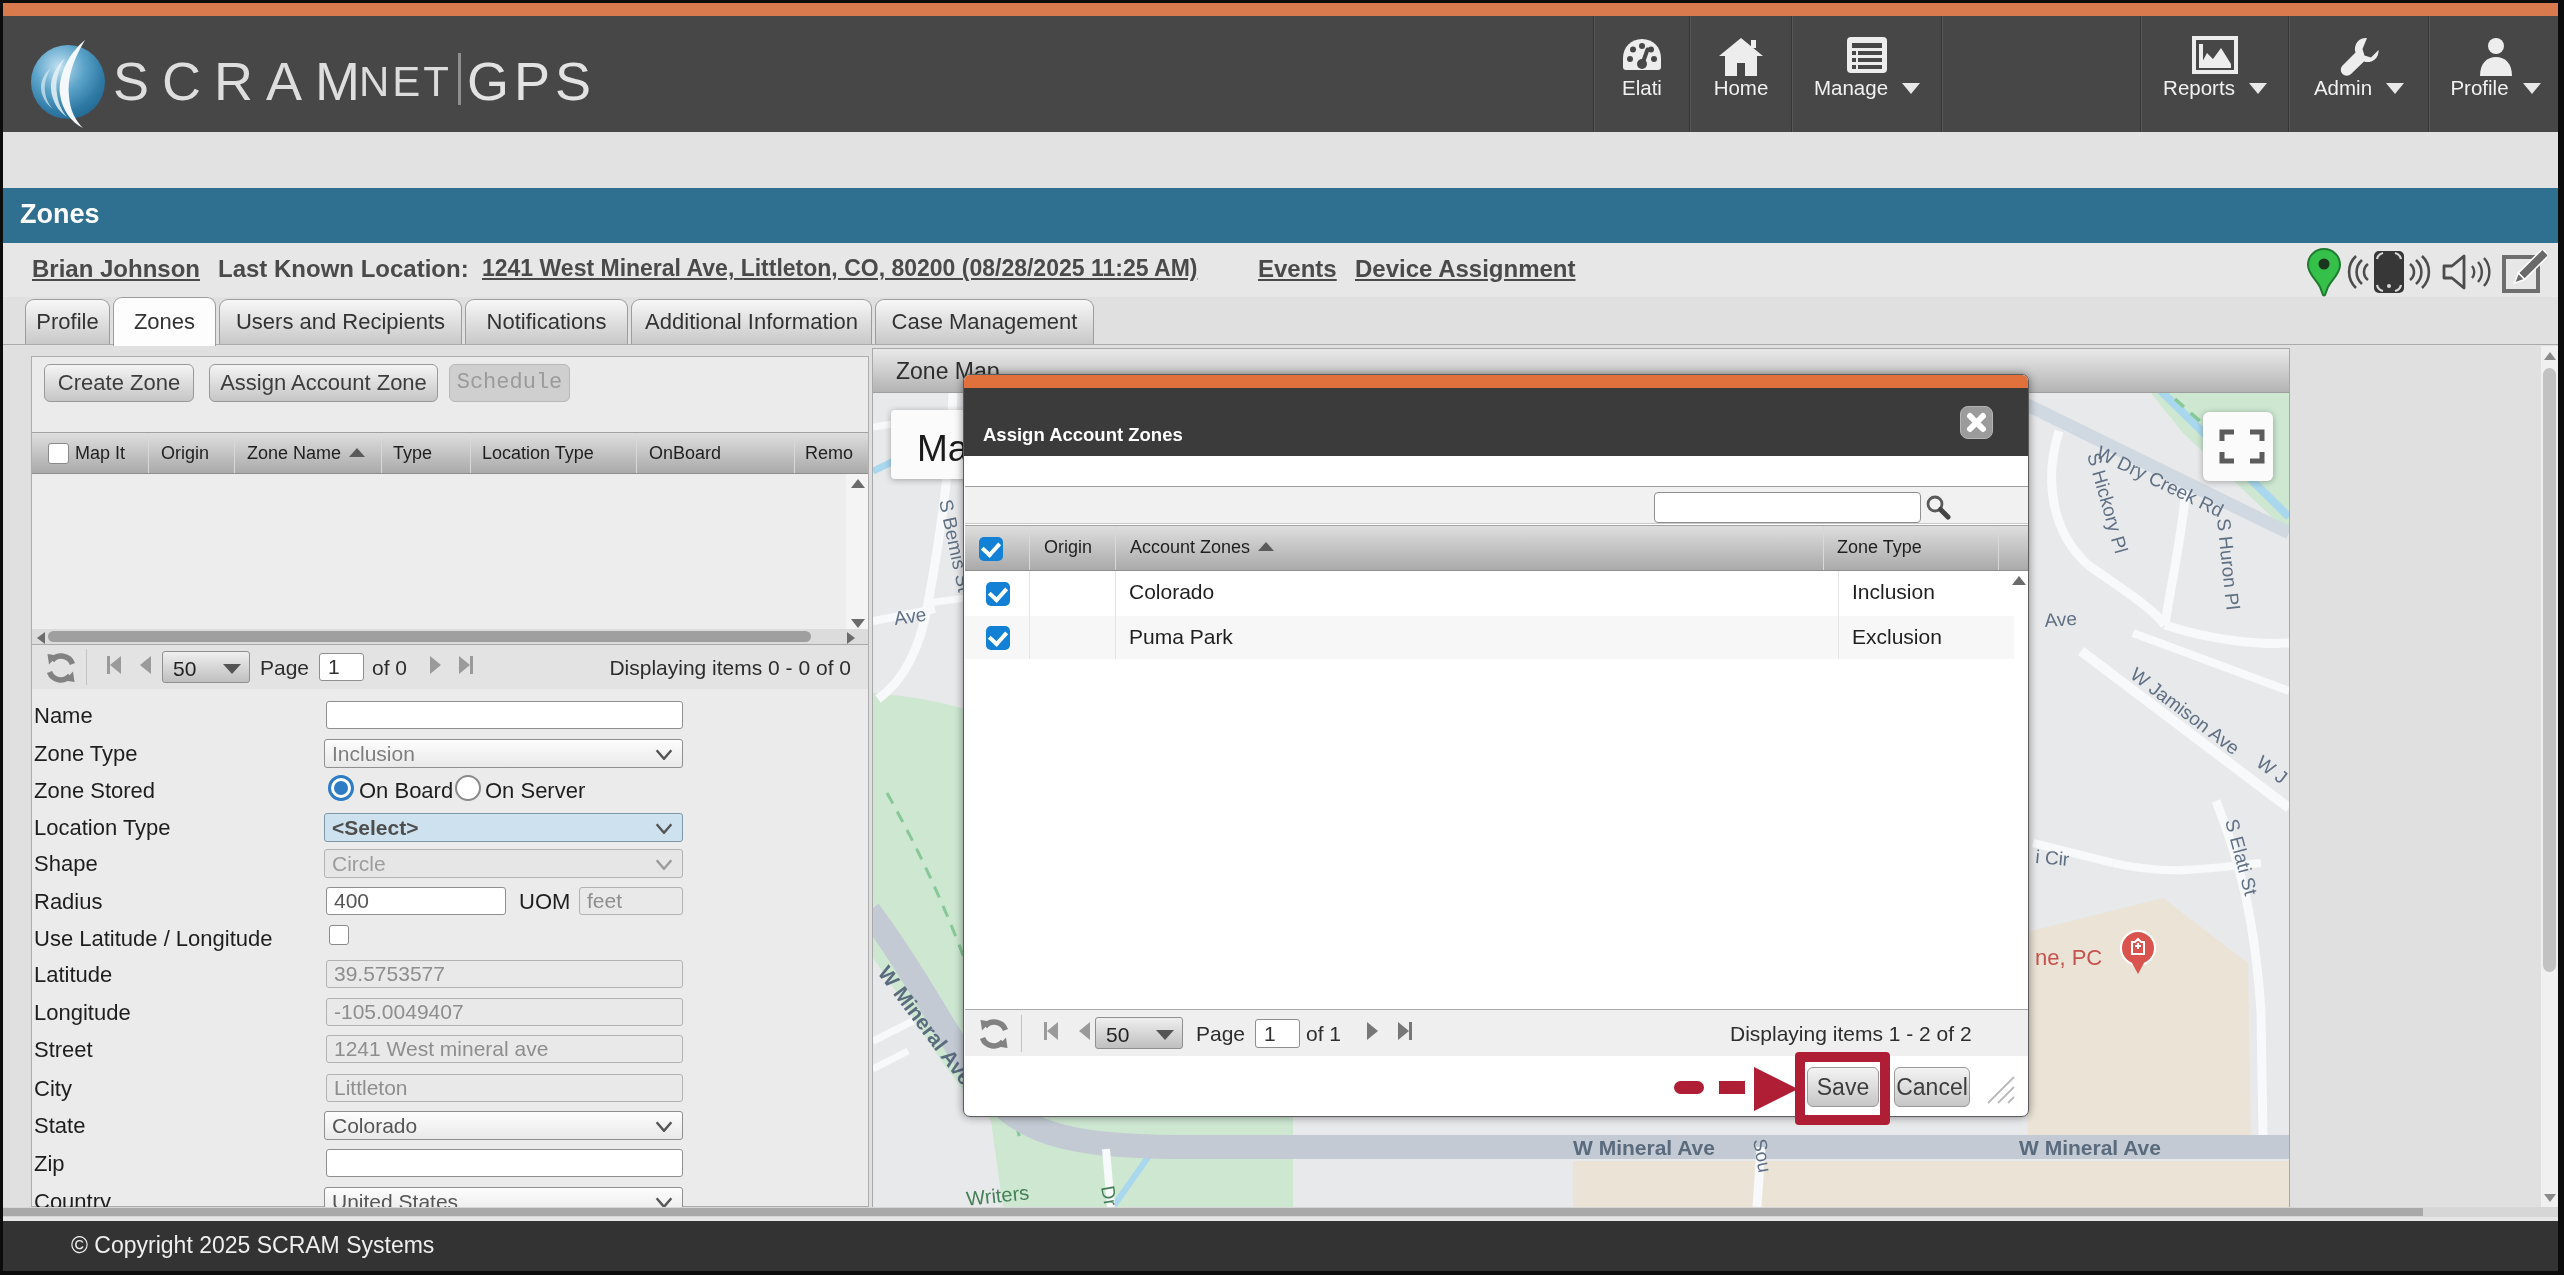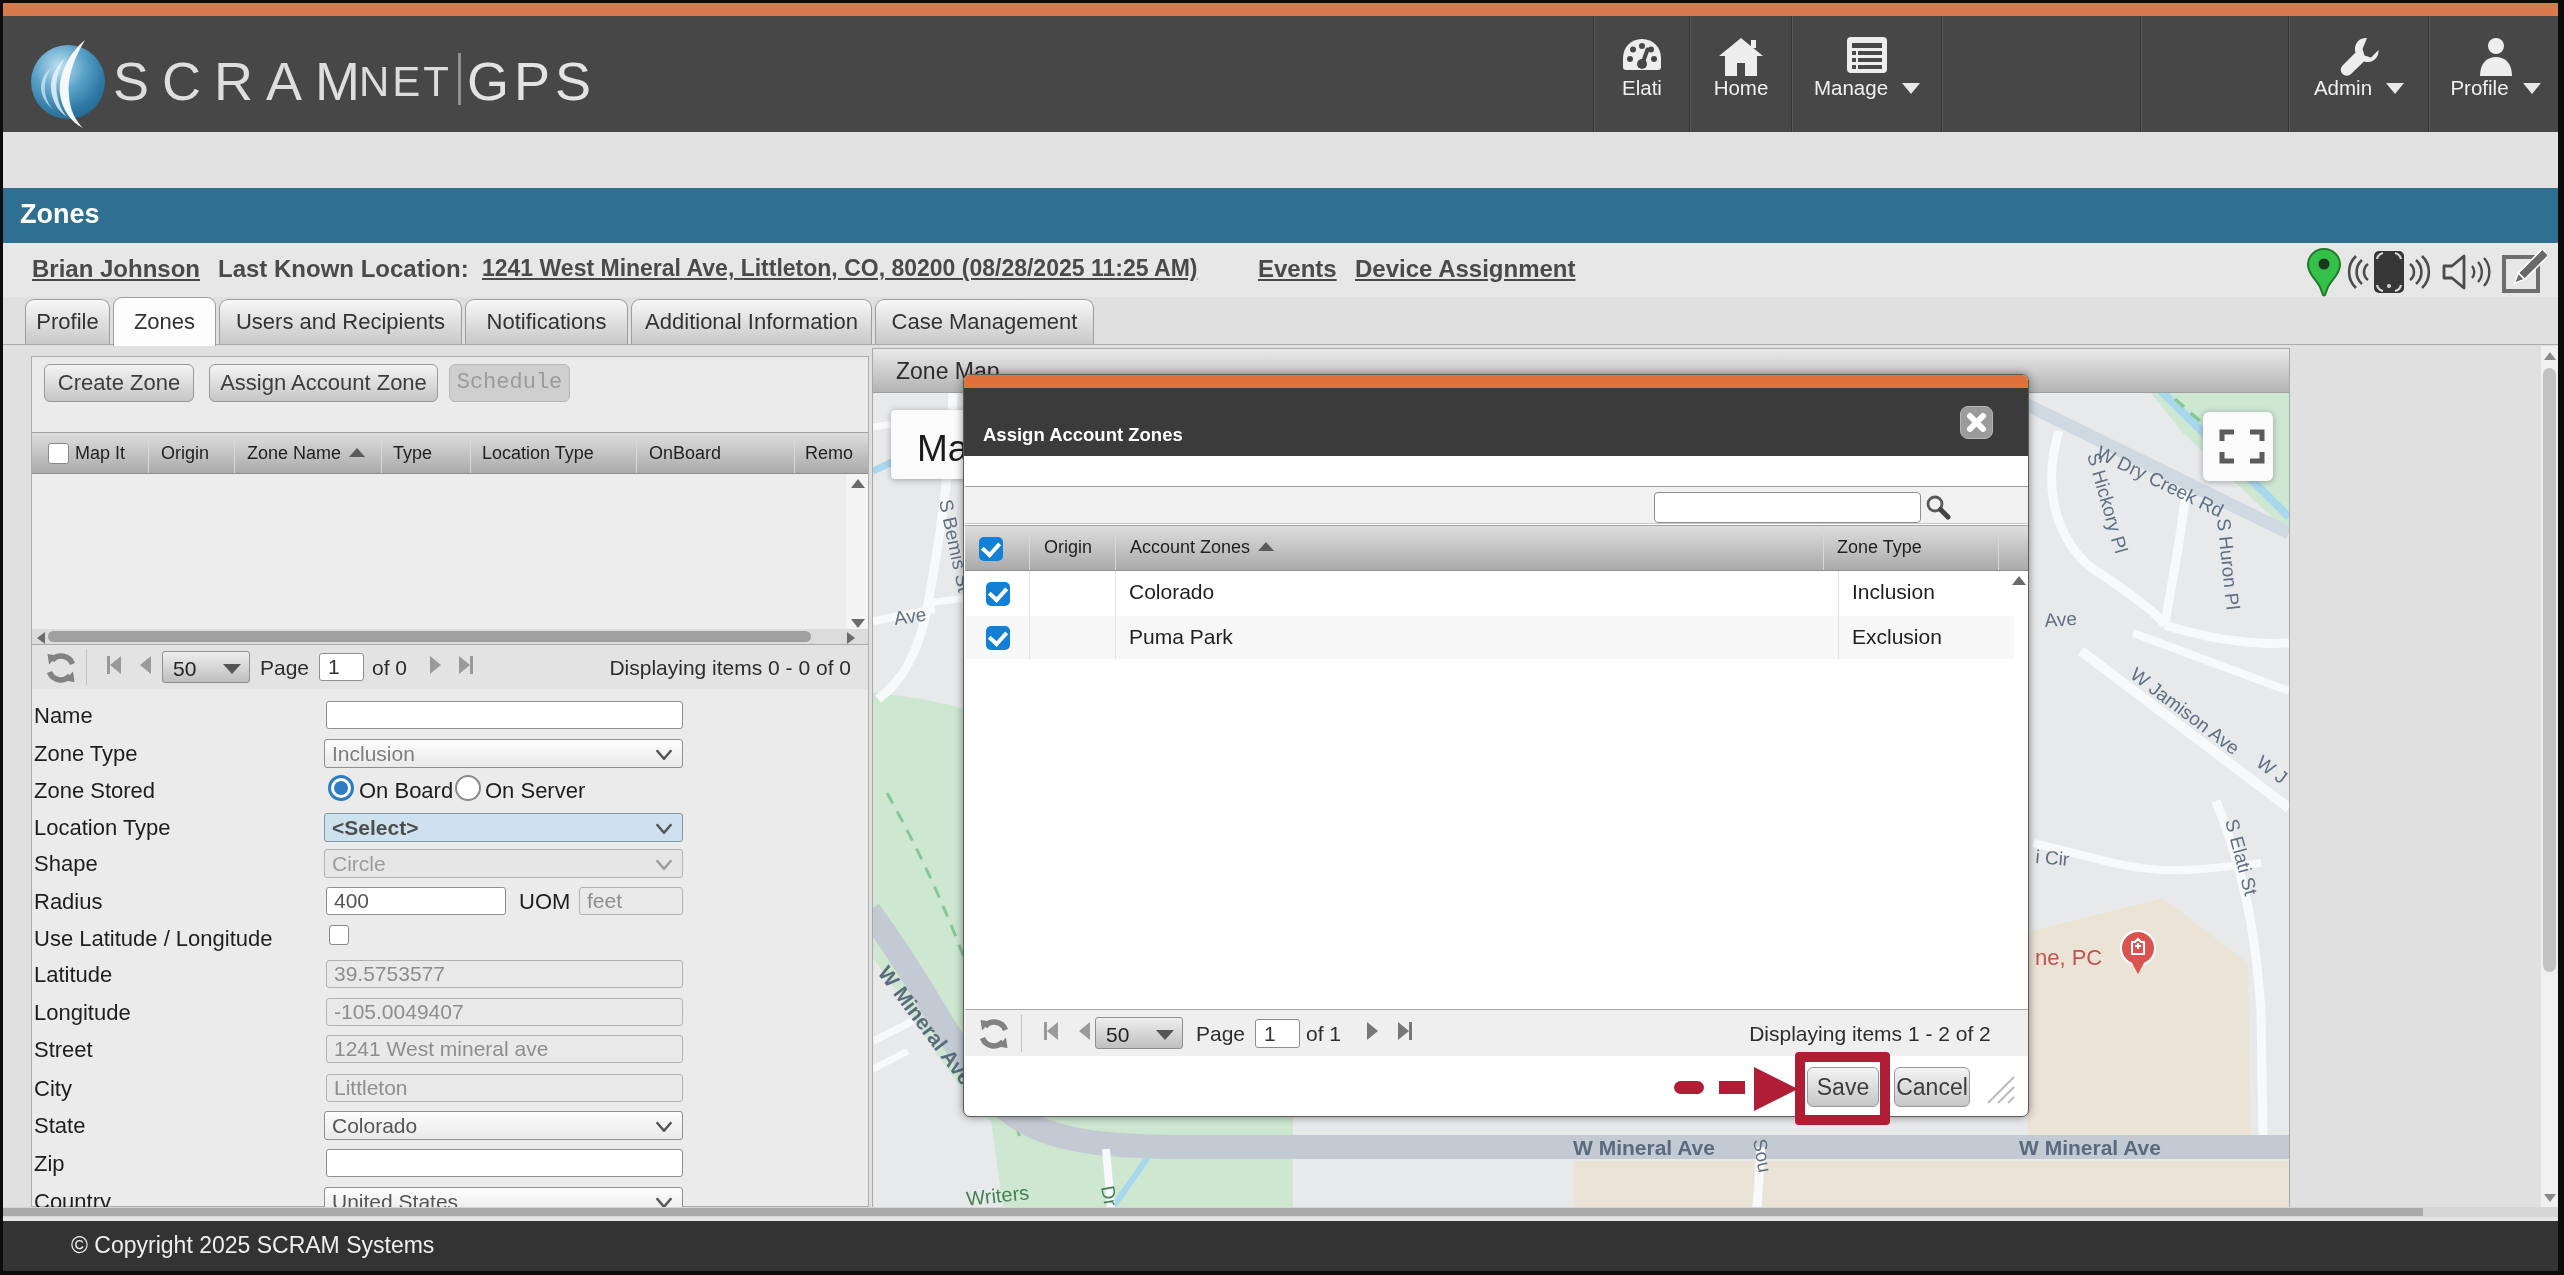--- a/index.html
+++ b/index.html
@@ -165,20 +165,28 @@
           <rect x="1" y="1" width="40" height="36" rx="4" fill="#ededed"></rect>
           <rect x="6" y="7" width="30" height="5" fill="#474747"></rect>
           <rect x="6" y="15" width="4" height="4" fill="#474747"></rect>
           <rect x="12" y="15" width="24" height="4" fill="#474747"></rect>
           <rect x="6" y="22" width="4" height="4" fill="#474747"></rect>
           <rect x="12" y="22" width="24" height="4" fill="#474747"></rect>
           <rect x="6" y="29" width="4" height="4" fill="#474747"></rect>
           <rect x="12" y="29" width="24" height="4" fill="#474747"></rect>
         </svg>
       <div class="lb">Manage<span class="caret"></span></div>
+    </div>
+    <div class="abs navitem" style="left:2139px;width:146px">
+      <svg class="ic" width="46" height="40" viewBox="0 0 46 40">
+          <rect x="2" y="2" width="42" height="34" fill="none" stroke="#ededed" stroke-width="4"></rect>
+          <path d="M7,32 L15,17 L21,23 L29,12 L39,28 L39,32 Z" fill="#ededed"></path>
+          <rect x="7" y="8" width="4" height="24" fill="#ededed"></rect>
+        </svg>
+      <div class="lb">Reports<span class="caret"></span></div>
     </div>
     <div class="abs navitem" style="left:2287px;width:138px">
       <svg class="ic" width="42" height="42" viewBox="0 0 42 42">
           <path d="M29,2 a11,11 0 0 0 -11.5,14.5 L4.5,29.5 a6,6 0 0 0 8.5,8.5 L26,25.5 A11,11 0 0 0 40.5,14 l-7.5,7.5 -6.5,-2 -2,-6.5 z" fill="#ededed"></path>
         </svg>
       <div class="lb">Admin<span class="caret"></span></div>
     </div>
     <div class="abs navitem" style="left:2427px;width:131px">
       <svg class="ic" width="40" height="40" viewBox="0 0 40 40">
           <circle cx="20" cy="10" r="8" fill="#ededed"></circle>
@@ -490,21 +498,21 @@
         <div class="sel50" style="left:130px;top:7px;width:88px;height:32px">
             <span class="v">50</span>
             <span class="d"></span>
           </div>
         <div class="txt" style="left:231px;top:12px">Page</div>
         <div class="inp" style="left:290px;top:9px;width:45px;height:29px;padding-left:8px;line-height:27px;color:#333">1</div>
         <div class="txt" style="left:341px;top:12px">of 1</div>
         <div class="arr" style="left:402px;top:12px;border-top:9px solid transparent;border-bottom:9px solid transparent;border-left:11px solid #777"></div>
         <div class="arr" style="left:433px;top:12px;border-top:9px solid transparent;border-bottom:9px solid transparent;border-left:11px solid #777"></div>
         <div class="abs" style="left:444px;top:12px;width:3px;height:18px;background:#777"></div>
-        <div class="txt" style="left:765px;top:12px;width:280px;text-align:center;white-space:nowrap">Displaying items 1 - 2 of 2</div>
+        <div class="txt" style="left:765px;top:12px;width:280px;text-align:left;white-space:nowrap">Displaying items 1 - 2 of 2</div>
       </div>
       <div class="btn" style="left:843px;top:692px;width:72px;height:40px;line-height:38px;font-size:23px">Save</div>
       <div class="btn" style="left:930px;top:692px;width:76px;height:40px;line-height:38px;font-size:23px">Cancel</div>
       <svg class="abs" style="left:1022px;top:700px" width="30" height="30" viewBox="0 0 30 30">
           <g stroke="#bbb" stroke-width="2">
             <path d="M28,2 L2,28"></path>
             <path d="M28,12 L12,28"></path>
             <path d="M28,22 L22,28"></path>
           </g>
         </svg>

